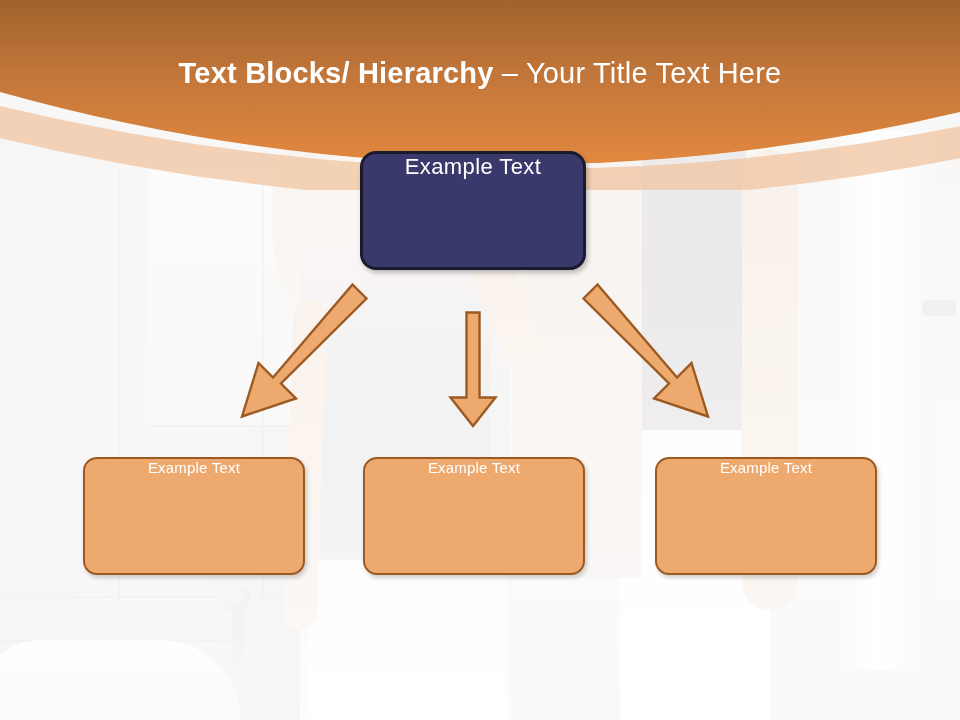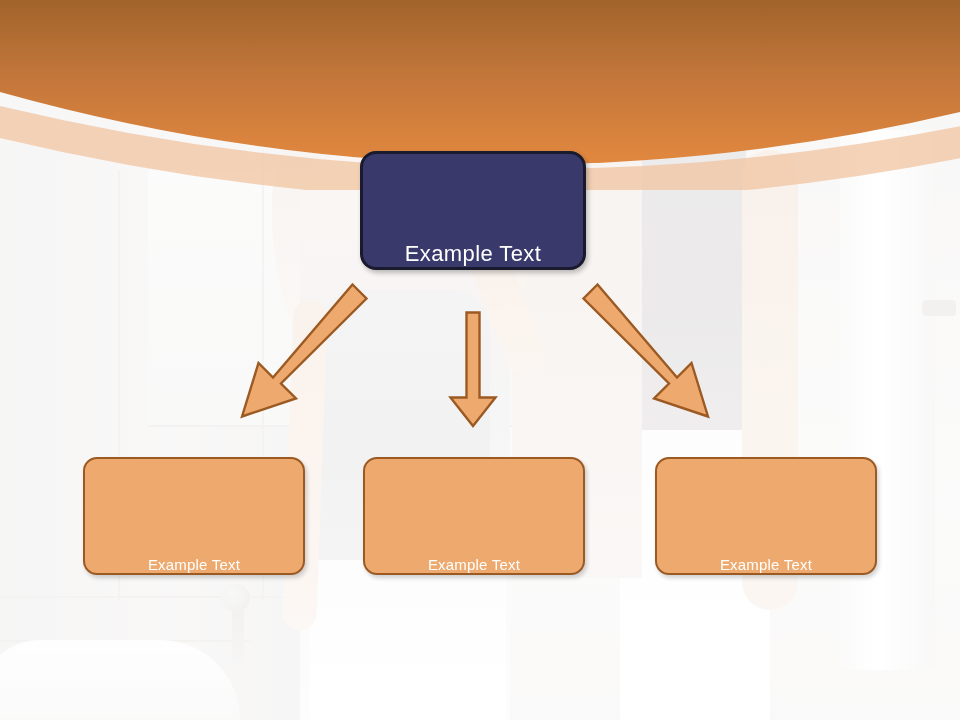--- a/index.html
+++ b/index.html
@@ -216,21 +216,21 @@
     left: 0; top: 0;
     width: 960px; height: 720px;
     pointer-events: none;
   }
 
   
   .box {
     position: absolute;
     box-sizing: border-box;
     display: flex;
-    align-items: flex-end;
+    align-items: flex-start;
     justify-content: center;
     color: #ffffff;
     text-align: center;
   }
 
   .box-top {
     left: 360px; top: 151px;
     width: 226px; height: 119px;
     background: #393a6b;
     border: 3px solid #1a1a2e;
@@ -303,20 +303,23 @@
           <stop offset="100%" stop-color="#e2883f"></stop>
         </linearGradient>
       </defs>
 
       <path d="M -40 96 Q 480 230 1000 118 L 1000 150 Q 480 262 -40 128 Z" fill="#f0c4a0" opacity="0.75"></path>
 
       <path d="M 0 0 L 960 0 L 960 112 Q 480 226 0 92 Z" fill="url(#hdrGrad)"></path>
     </svg>
   </div>
 
+  <div class="title">
+    <span class="bold">Text Blocks/ Hierarchy </span><span class="light">– </span><span class="light">Your Title Text Here</span>
+  </div>
 
   <div class="arrows">
     <svg width="960" height="720" viewBox="0 0 960 720" xmlns="http://www.w3.org/2000/svg">
 
       <g>
         <path d="M 352.5 284.5 L 366.5 298.5 L 281.0 383.5 L 296.0 398.5 L 242.0 416.5 L 258.5 363.0 L 273.0 377.5 Z" fill="#eda96e" stroke="#9c5a23" stroke-width="2.4" stroke-linejoin="miter"></path>
       </g>
 
       <g>
         <path d="M 466.5 312.5 L 479.5 312.5 L 479.5 397.5 L 495.5 397.5 L 473.0 426.0 L 450.5 397.5 L 466.5 397.5 Z" fill="#eda96e" stroke="#9c5a23" stroke-width="2.4" stroke-linejoin="miter"></path>

